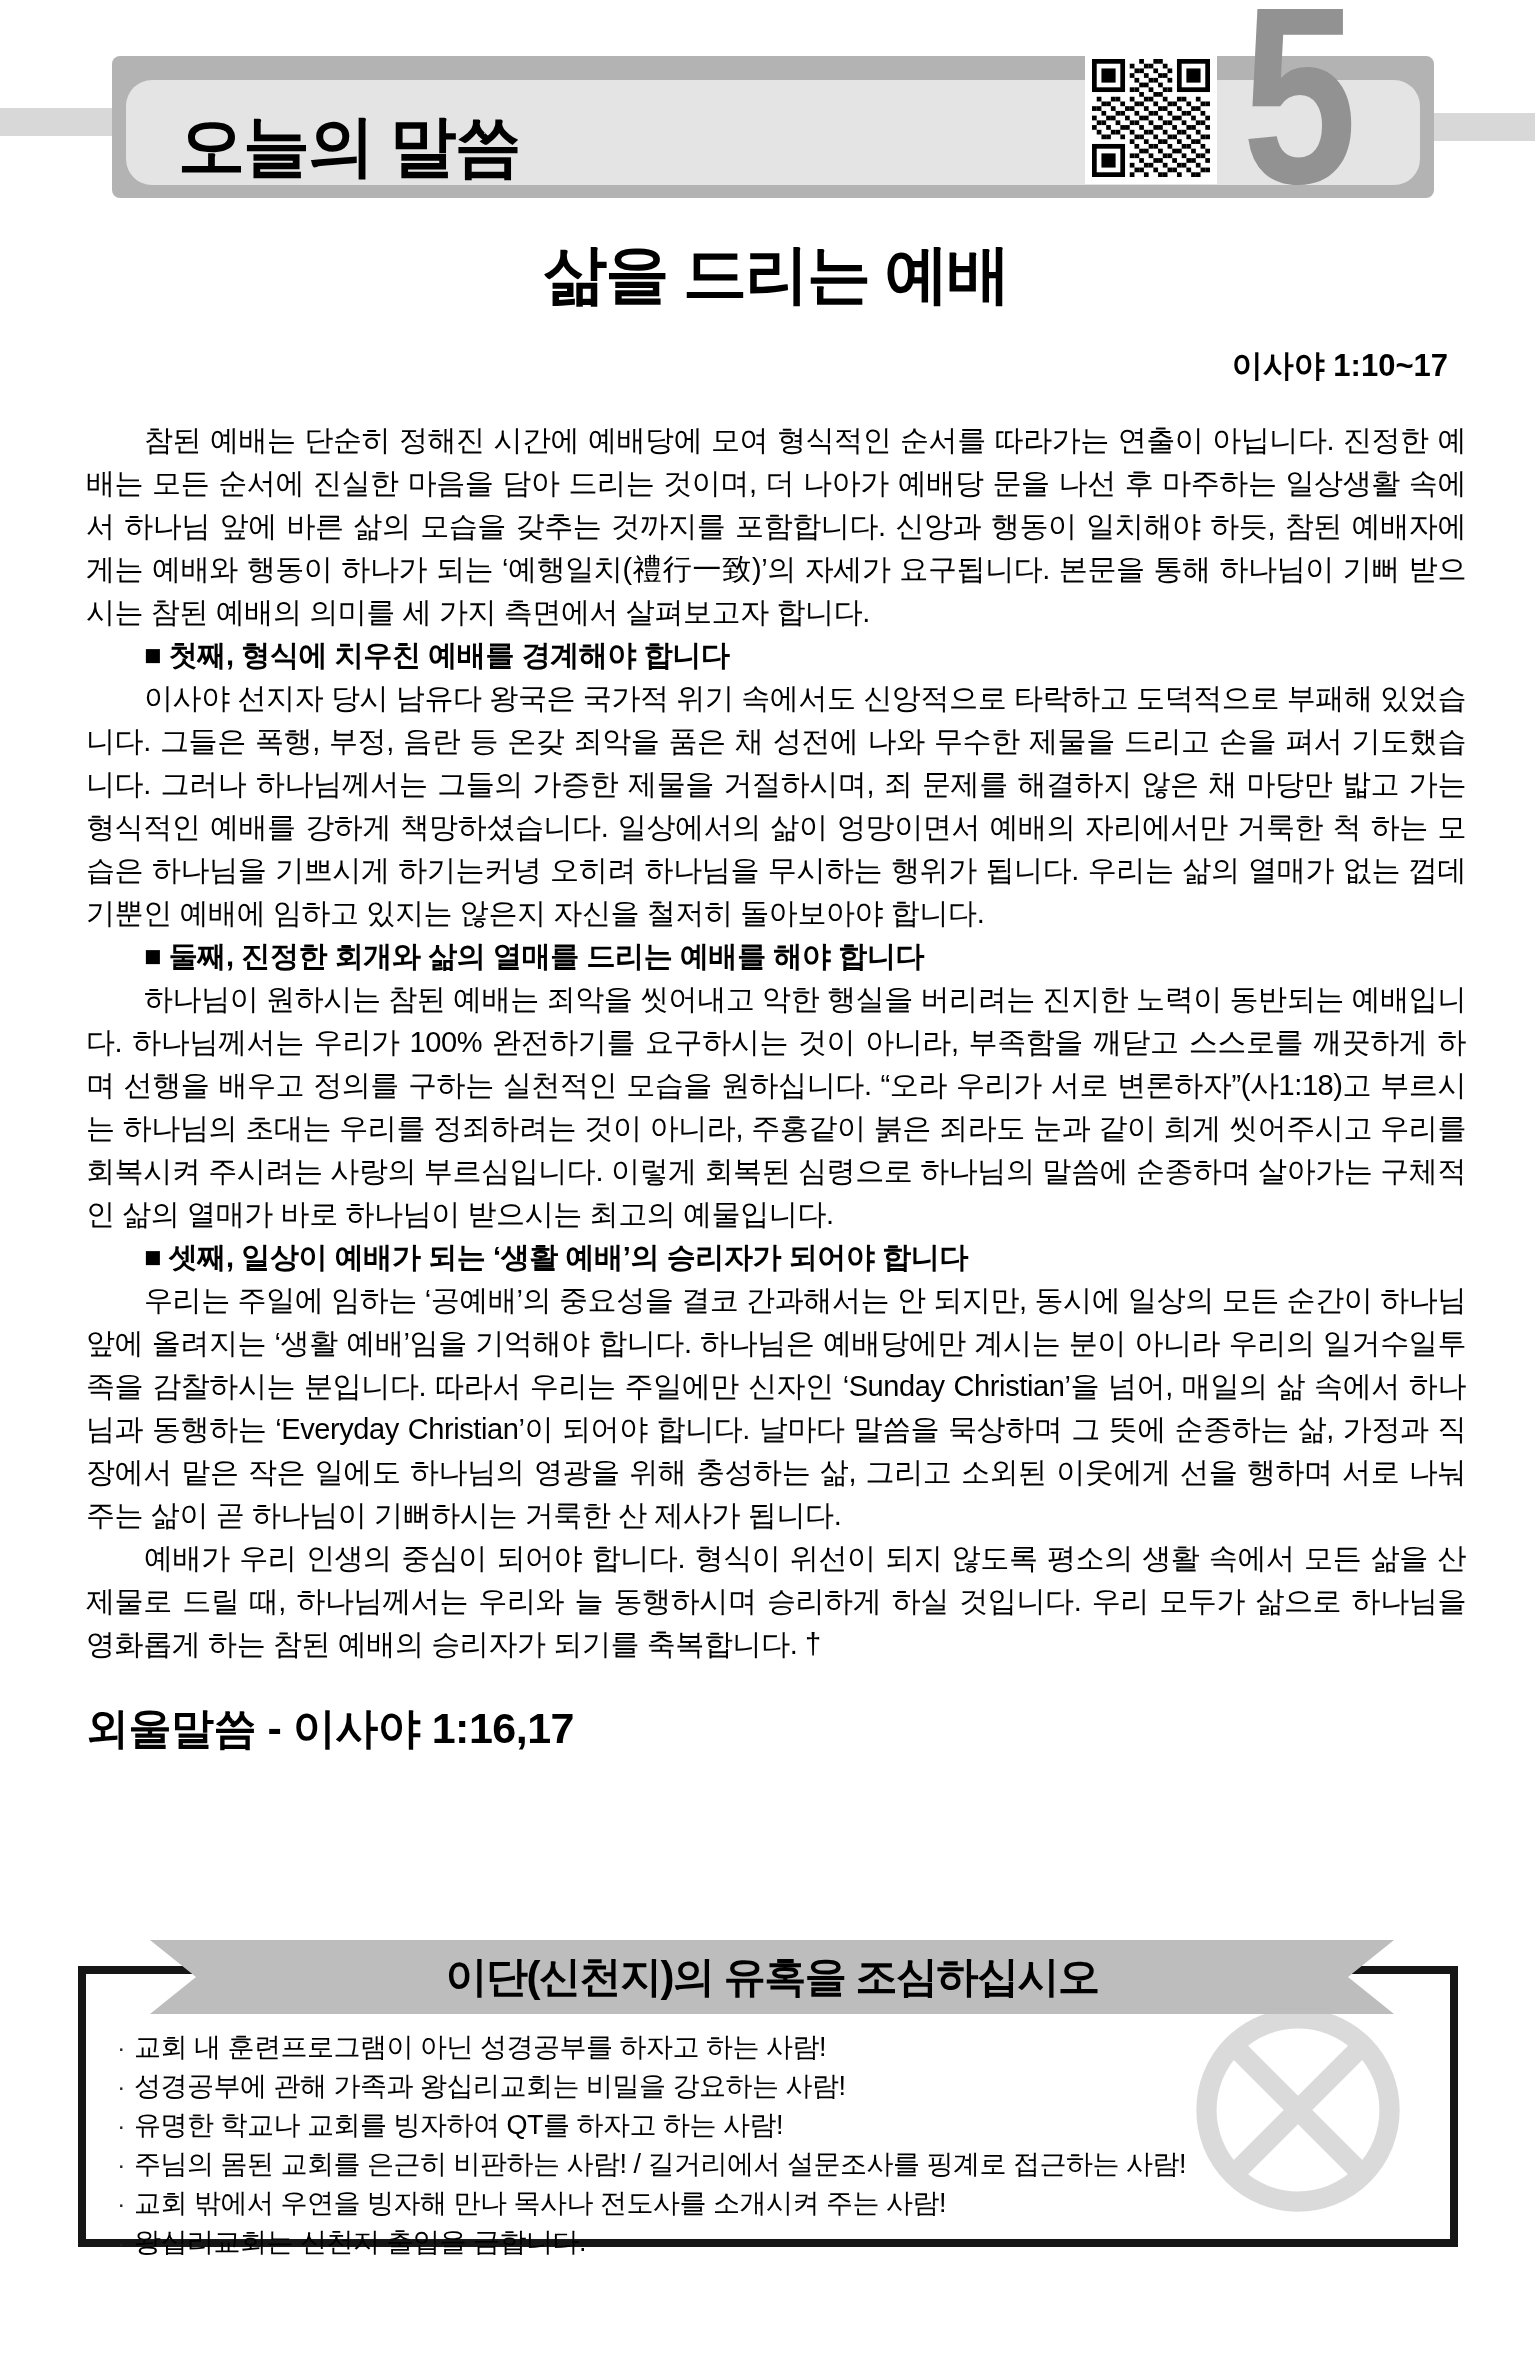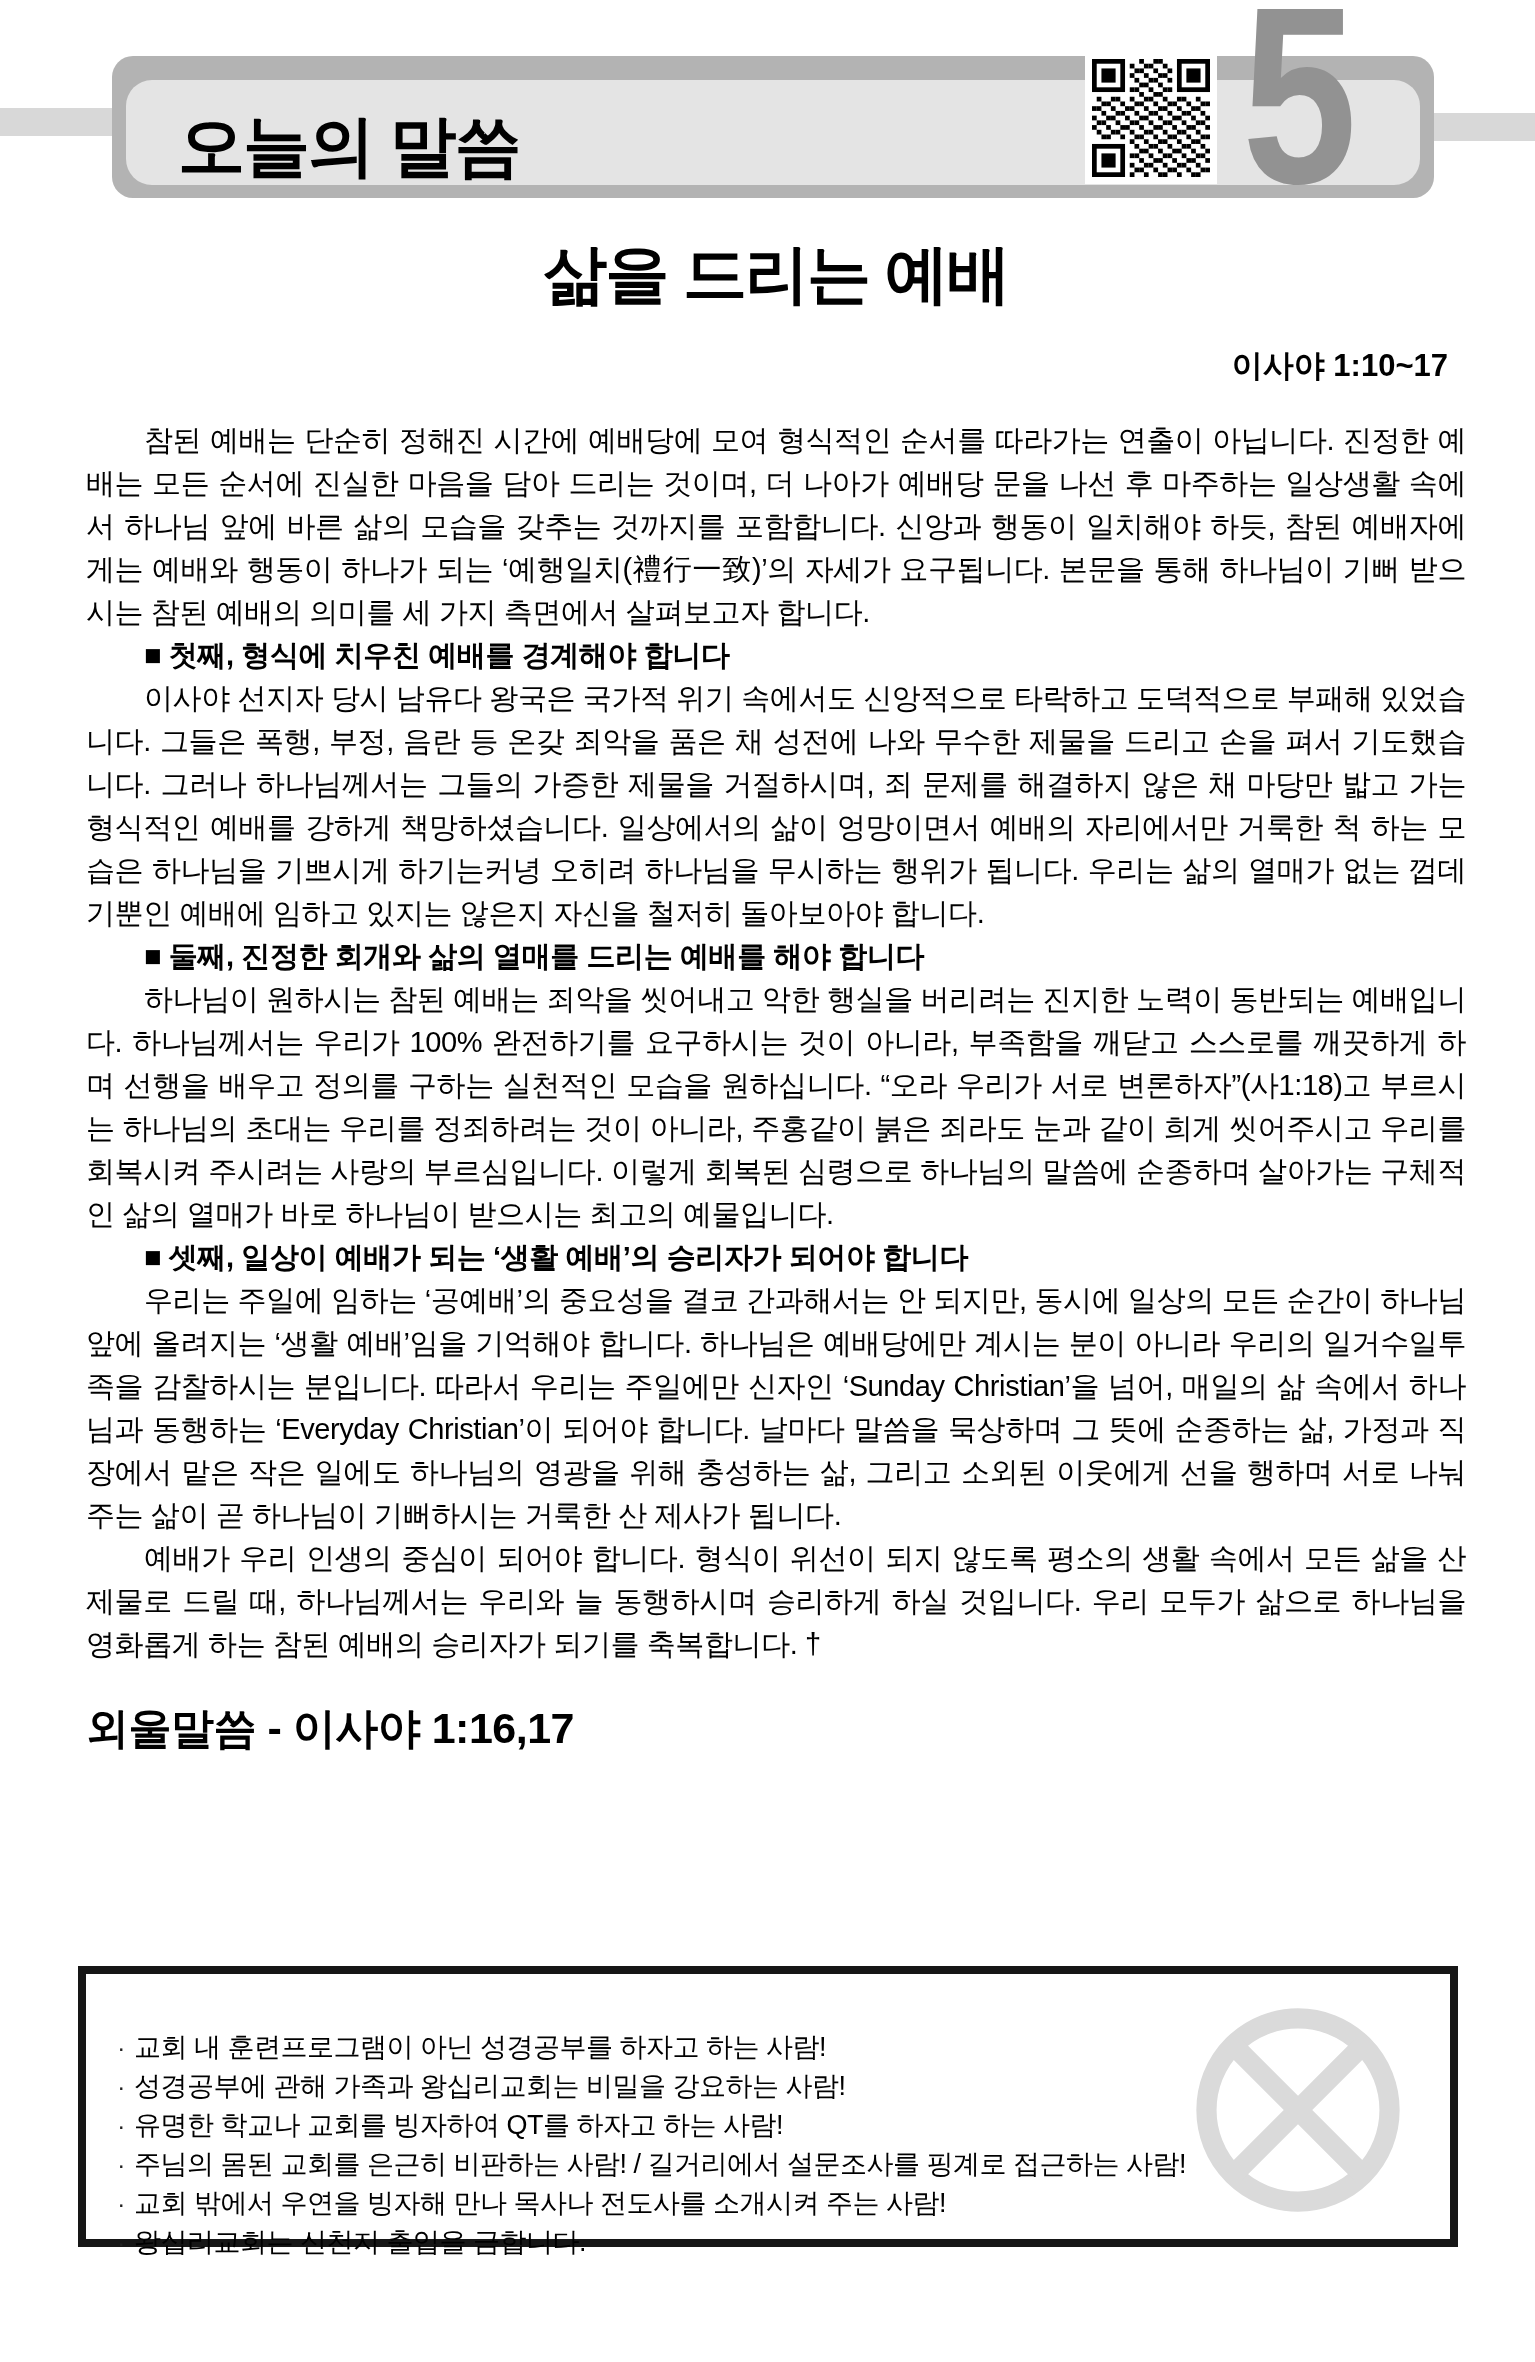--- a/index.html
+++ b/index.html
@@ -4,21 +4,21 @@
 <style>
   html,body { margin:0; padding:0; background:#ffffff; }
   .page { position:relative; width:1535px; height:2362px; background:#fff; overflow:hidden;
           font-family:"Liberation Sans","DejaVu Sans",sans-serif; color:#000; }
 
   
   .bar-left  { position:absolute; left:0; top:108px; width:121px; height:28px; background:#d8d8d8; }
   .bar-right { position:absolute; left:1420px; right:0; top:113px; height:28px; background:#d8d8d8; }
 
   .header-box { position:absolute; left:112px; top:56px; width:1322px; height:142px;
-                background:#b3b3b3; border-radius:21px; }
+                background:#b3b3b3; border-radius:8px; }
   .header-box-inner { position:absolute; left:14px; right:14px; top:24px; bottom:13px;
                 background:#e4e4e4; border-radius:26px; }
   .section-title { position:absolute; left:52px; bottom:4px; margin:0;
                 font-size:67px; font-weight:800; letter-spacing:-2px; line-height:1.05; }
 
   .qr { position:absolute; left:1085px; top:52px; width:132px; height:132px;
         background:#fff; padding:7px; box-sizing:border-box; }
   .qr svg { display:block; width:100%; height:100%; }
 
   .page-number { position:absolute; left:1242px; top:-30px; line-height:1; margin:0;
@@ -288,20 +288,23 @@
         <p class="blk blk-h">■ 셋째, 일상이 예배가 되는 ‘생활 예배’의 승리자가 되어야 합니다</p>
 
         <p class="blk blk-p">우리는 주일에 임하는 ‘공예배’의 중요성을 결코 간과해서는 안 되지만, 동시에 일상의 모든 순간이 하나님 앞에 올려지는 ‘생활 예배’임을 기억해야 합니다. 하나님은 예배당에만 계시는 분이 아니라 우리의 일거수일투족을 감찰하시는 분입니다. 따라서 우리는 주일에만 신자인 ‘Sunday Christian’을 넘어, 매일의 삶 속에서 하나님과 동행하는 ‘Everyday Christian’이 되어야 합니다. 날마다 말씀을 묵상하며 그 뜻에 순종하는 삶, 가정과 직장에서 맡은 작은 일에도 하나님의 영광을 위해 충성하는 삶, 그리고 소외된 이웃에게 선을 행하며 서로 나눠주는 삶이 곧 하나님이 기뻐하시는 거룩한 산 제사가 됩니다.</p>
 
         <p class="blk blk-p">예배가 우리 인생의 중심이 되어야 합니다. 형식이 위선이 되지 않도록 평소의 생활 속에서 모든 삶을 산 제물로 드릴 때, 하나님께서는 우리와 늘 동행하시며 승리하게 하실 것입니다. 우리 모두가 삶으로 하나님을 영화롭게 하는 참된 예배의 승리자가 되기를 축복합니다. †</p>
       </div>
     <div class="memory">외울말씀 - 이사야 1:16,17</div>
   </main>
 
   <section class="warning">
+    <div class="ribbon">
+      <span class="ribbon-title">이단(신천지)의 유혹을 조심하십시오</span>
+    </div>
     <svg class="no-sign" width="212" height="212" viewBox="0 0 220 220" xmlns="http://www.w3.org/2000/svg">
       <g stroke="#dadada" stroke-width="21" fill="none">
         <circle cx="110" cy="110" r="95"></circle>
         <line x1="44" y1="44" x2="176" y2="176"></line>
         <line x1="176" y1="44" x2="44" y2="176"></line>
       </g>
     </svg>
     <ul class="warn-list">
 
         <li class="warn-item">

